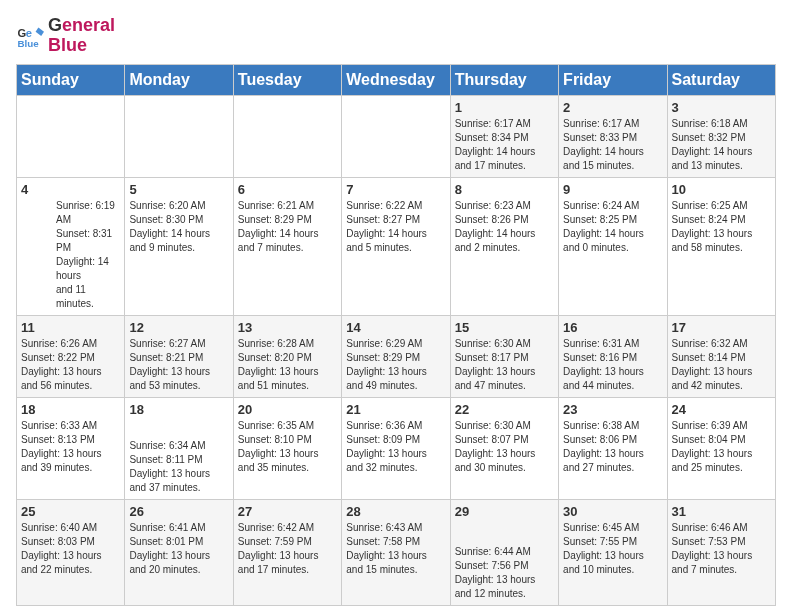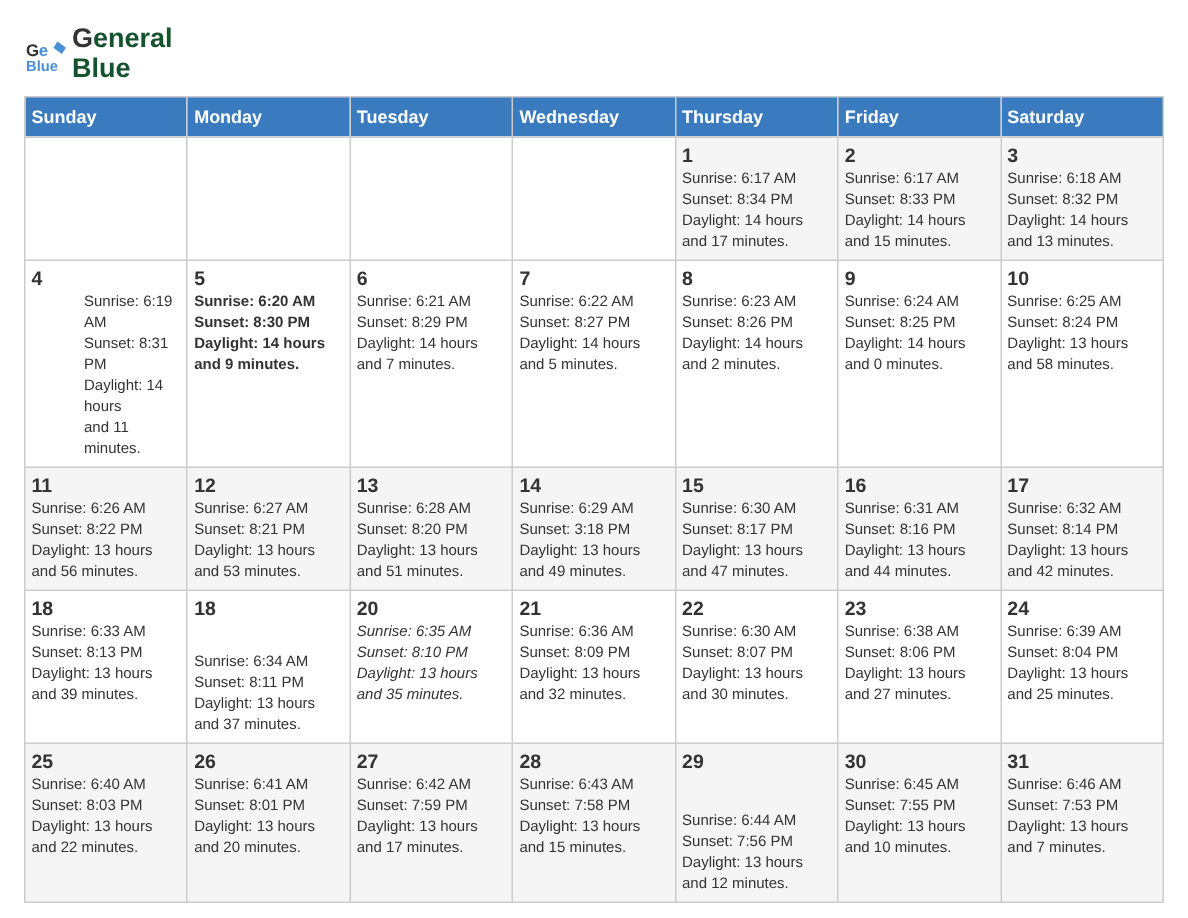--- a/index.html
+++ b/index.html
@@ -21,21 +21,21 @@
       align-items: center;
       gap: 4px;
     }
     .logo-text {
       font-size: 18px;
       font-weight: bold;
       color: #333;
       line-height: 1.1;
     }
     .logo-text span {
-      color: #14532d;
+      color: #be185d;
     }
     .logo-icon {
       width: 28px;
       height: 28px;
     }
     .title-area {
       text-align: right;
     }
     .month-year {
       font-size: 36px;
@@ -47,21 +47,21 @@
       color: #555;
     }
     table {
       width: 100%;
       border-collapse: collapse;
     }
     thead tr th {
       background-color: #3a7abf;
       color: #fff;
       padding: 6px 4px;
-      font-size: 12px;
+      font-size: 16px;
       text-align: left;
       border: 1px solid #ccc;
     }
     tbody tr td {
       vertical-align: top;
       border: 1px solid #ccc;
       padding: 4px;
       font-size: 10.5px;
       color: #333;
       width: 14.28%;
@@ -154,21 +154,21 @@
       <tr>
         <td>
           <div class="day-num">4</div>
           <div class="day-info" style="white-space: pre-line; margin-left: 35px;">Sunrise: 6:19 AM
 Sunset: 8:31 PM
 Daylight: 14 hours
 and 11 minutes.</div>
         </td>
         <td>
           <div class="day-num">5</div>
-          <div class="day-info" style="white-space: pre-line; font-weight: bold;">Sunrise: 6:20 AM
+          <div class="day-info" style="white-space: pre-line;">Sunrise: 6:20 AM
 Sunset: 8:30 PM
 Daylight: 14 hours
 and 9 minutes.</div>
         </td>
         <td>
           <div class="day-num">6</div>
           <div class="day-info" style="white-space: pre-line;">Sunrise: 6:21 AM
 Sunset: 8:29 PM
 Daylight: 14 hours
 and 7 minutes.</div>
@@ -220,21 +220,21 @@
         <td>
           <div class="day-num">13</div>
           <div class="day-info" style="white-space: pre-line;">Sunrise: 6:28 AM
 Sunset: 8:20 PM
 Daylight: 13 hours
 and 51 minutes.</div>
         </td>
         <td>
           <div class="day-num">14</div>
           <div class="day-info" style="white-space: pre-line;">Sunrise: 6:29 AM
-Sunset: 3:18 PM
+Sunset: 8:29 PM
 Daylight: 13 hours
 and 49 minutes.</div>
         </td>
         <td>
           <div class="day-num">15</div>
           <div class="day-info" style="white-space: pre-line;">Sunrise: 6:30 AM
 Sunset: 8:17 PM
 Daylight: 13 hours
 and 47 minutes.</div>
         </td>
@@ -263,21 +263,21 @@
         </td>
         <td>
           <div class="day-num">18</div>
           <div class="day-info" style="white-space: pre-line; margin-top: 22px;">Sunrise: 6:34 AM
 Sunset: 8:11 PM
 Daylight: 13 hours
 and 37 minutes.</div>
         </td>
         <td>
           <div class="day-num">20</div>
-          <div class="day-info" style="white-space: pre-line; font-style: italic;">Sunrise: 6:35 AM
+          <div class="day-info" style="white-space: pre-line;">Sunrise: 6:35 AM
 Sunset: 8:10 PM
 Daylight: 13 hours
 and 35 minutes.</div>
         </td>
         <td>
           <div class="day-num">21</div>
           <div class="day-info" style="white-space: pre-line;">Sunrise: 6:36 AM
 Sunset: 8:09 PM
 Daylight: 13 hours
 and 32 minutes.</div>

